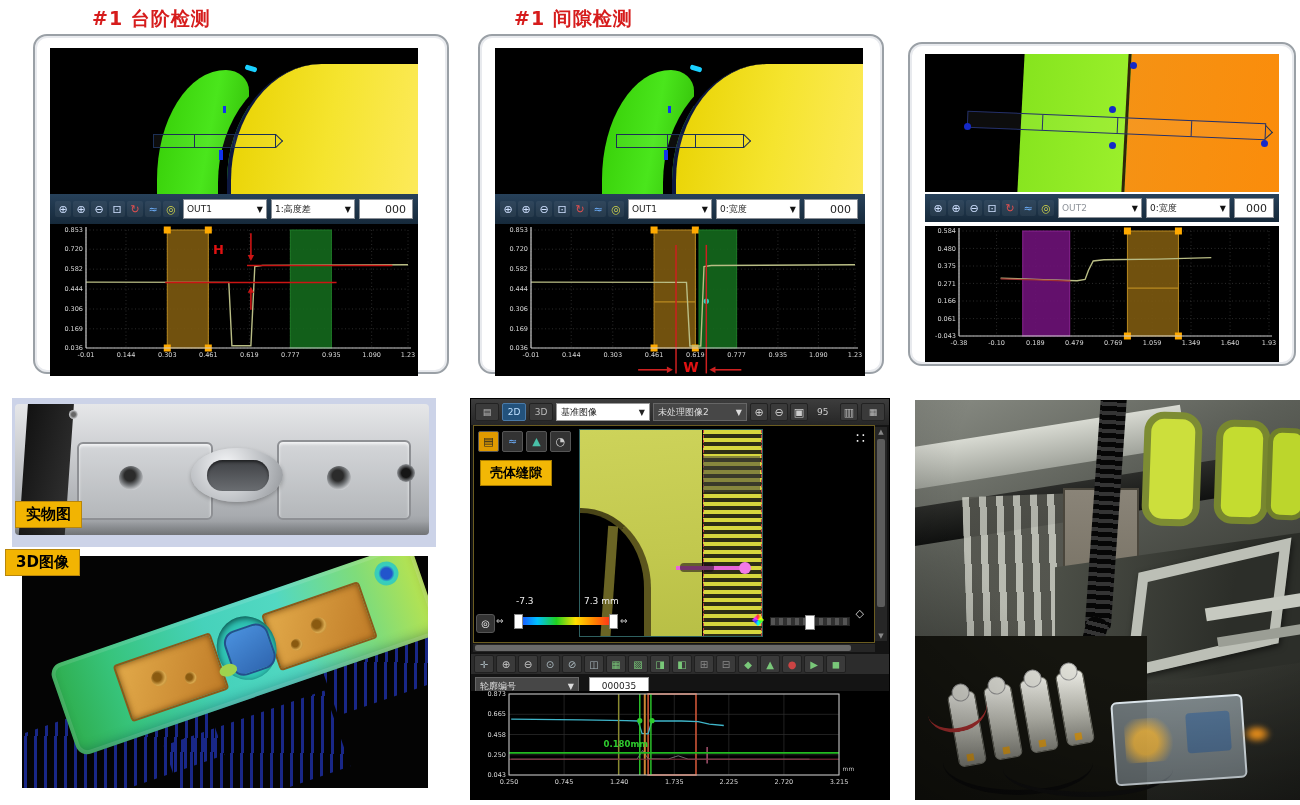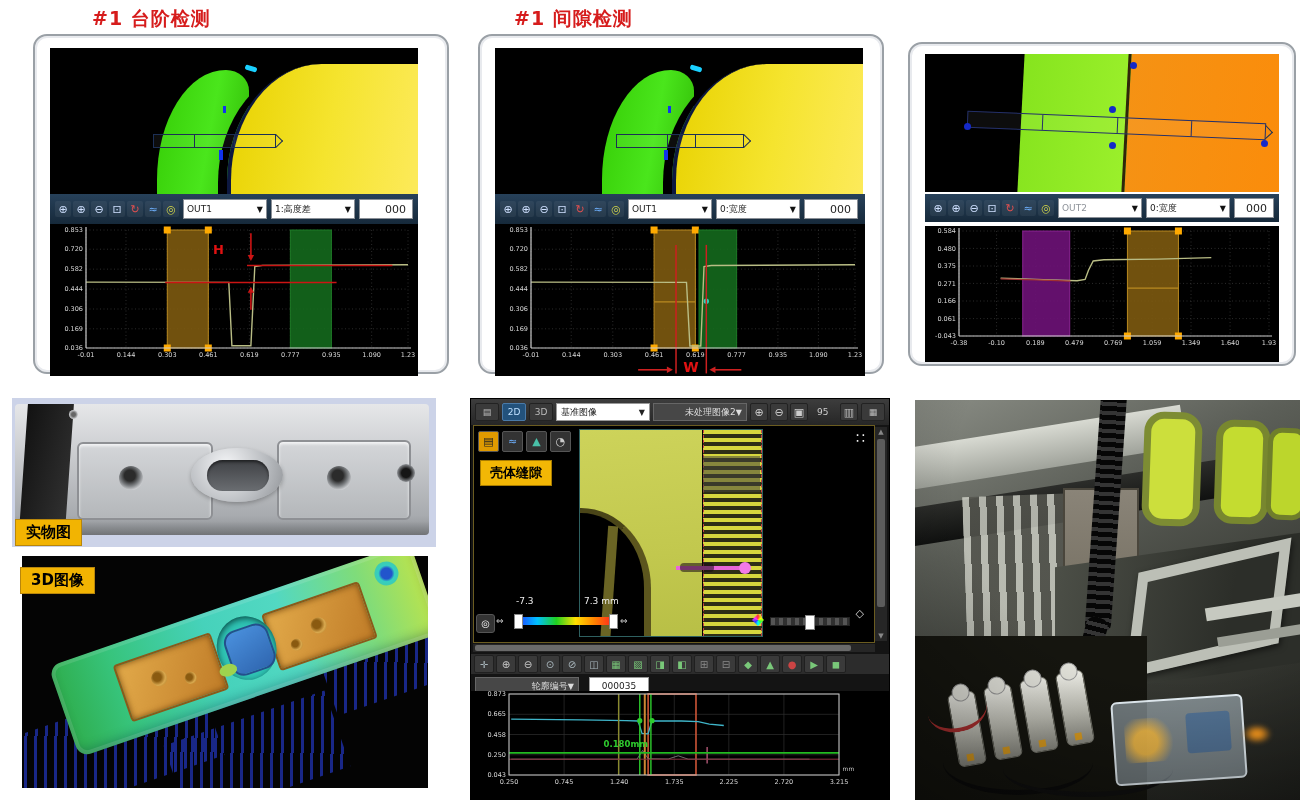--- a/index.html
+++ b/index.html
@@ -67,23 +67,23 @@
   .photo .p1{left:62px;top:38px;width:132px;height:74px;}
   .photo .p2{left:262px;top:36px;width:130px;height:76px;}
   .photo .screw{position:absolute;width:24px;height:24px;border-radius:50%;background:radial-gradient(circle at 45% 40%,#2b2b2b 28%,#7a7d80 52%,#d0d2d5 75%);}
   .photo .s1{left:104px;top:62px;} .photo .s2{left:312px;top:62px;}
   .photo .boss{position:absolute;left:176px;top:44px;width:92px;height:54px;border-radius:50%;
      background:radial-gradient(circle at 38% 32%,#f4f5f7,#b9bcc0 60%,#8e9195);box-shadow:0 2px 4px #00000040;}
   .photo .bossin{position:absolute;left:192px;top:56px;width:62px;height:31px;border-radius:16px;
      background:linear-gradient(180deg,#3f4145,#6f7control277 120%);background:linear-gradient(180deg,#3f4145,#6a6d71);box-shadow:inset 0 2px 3px #00000080;}
   .photo .hole-r{position:absolute;left:382px;top:60px;width:18px;height:18px;border-radius:50%;background:radial-gradient(#161616 35%,#8d9094 70%);}
   .photo .shade{position:absolute;left:0;right:0;bottom:0;height:14px;background:linear-gradient(transparent,#00000033);}
-  .ylab{position:absolute;background:#f2b402;color:#000;font-weight:bold;font-size:15px;padding:3px 10px;border:1px solid #b8860b;z-index:5;margin-top:18px;}
+  .ylab{position:absolute;background:#f2b402;color:#000;font-weight:bold;font-size:15px;padding:3px 10px;border:1px solid #b8860b;z-index:5;}
   .lab-phys{left:15px;top:501px;}
-  .lab-3d{left:20px;top:549px;}
+  .lab-3d{left:5px;top:549px;}
   .render3d{position:absolute;left:22px;top:556px;width:406px;height:232px;background:#040404;overflow:hidden;}
   .hs{position:absolute;background:repeating-linear-gradient(110deg,transparent 0 7px,#2236c0 7px 10px);opacity:.7;transform:rotate(-19deg);}
   .hs1{left:-6px;top:148px;width:200px;height:86px;}
   .hs2{left:150px;top:160px;width:170px;height:80px;}
   .hs3{left:298px;top:52px;width:112px;height:92px;}
   .bar3d{position:absolute;left:42px;top:108px;width:382px;height:96px;transform:rotate(-19deg);transform-origin:0 50%;
      border-radius:12px;background:linear-gradient(90deg,#2fae4e 0%,#37c47c 16%,#46d2bb 42%,#52d8c2 62%,#7fdc7a 84%,#b9e34e 100%);
      box-shadow:inset 0 0 0 4px rgba(255,255,255,0.12), inset 0 -6px 10px rgba(0,40,60,0.25);}
   .pad{position:absolute;top:21%;width:26%;height:58%;border:2px solid #8a5a1a;border-radius:4px;
      background:linear-gradient(120deg,#e2aa4a,#c07c28);box-shadow:inset 0 0 6px #7a4a10;}
@@ -92,21 +92,21 @@
   .recess{position:absolute;left:43%;top:16%;width:15.5%;height:66%;border-radius:50%;background:#2fc4b4;box-shadow:inset 0 2px 6px #0a4a46;}
   .blue-oval{position:absolute;left:45.2%;top:27%;width:11%;height:45%;border-radius:13px;background:linear-gradient(160deg,#4a90dd,#2f66b0);border:2px solid #244f8c;}
   .endcircle{position:absolute;left:88.5%;top:10%;width:24px;height:24px;border-radius:50%;background:radial-gradient(#2255cc 32%,#35cfc0 48%,#49c79d);}
   .dotpad{position:absolute;left:42%;top:58%;width:18px;height:12px;border-radius:50%;background:#9ed34e;}
 
   
   .inspector{position:absolute;left:470px;top:398px;width:420px;height:402px;background:#141414;overflow:hidden;border:1px solid #000;box-sizing:border-box;}
   .topbar{position:absolute;left:0;top:0;right:0;height:26px;background:linear-gradient(#3d3d3d,#262626);display:flex;align-items:center;gap:3px;padding:0 4px;box-sizing:border-box;}
   .tab{height:16px;min-width:18px;display:flex;align-items:center;justify-content:center;font-size:9px;color:#bbb;background:#3a3a3a;border:1px solid #222;border-radius:2px;padding:0 2px;}
   .tab.active{background:#23527c;color:#bfe0ff;border-color:#4a7aa8;}
-  .sel-dk{height:18px;background:#474747;border:1px solid #666;color:#ddd;display:flex;align-items:center;justify-content:flex-end;padding:0 4px;font-size:9px;box-sizing:border-box;}
+  .sel-dk{height:18px;background:#474747;border:1px solid #666;color:#ddd;display:flex;align-items:center;justify-content:space-between;padding:0 4px;font-size:9px;box-sizing:border-box;}
   .sel-wt{height:18px;background:#fff;border:1px solid #999;color:#222;display:flex;align-items:center;justify-content:space-between;padding:0 4px;font-size:9px;box-sizing:border-box;}
   .topbar .w92{width:94px;} 
   .tb-icons{display:flex;gap:2px;}
   .tb-icons .icon{background:#3a3a3a;color:#ccc;border:1px solid #222;}
   .zoomval{color:#ccc;font-size:9px;margin-left:6px;}
   .corner{margin-left:auto;}
   .canvas{position:absolute;left:2px;top:26px;width:402px;height:218px;background:#000;border:1px solid #6b5c20;box-sizing:border-box;overflow:hidden;}
   .view-icons{position:absolute;left:4px;top:5px;display:flex;gap:3px;}
   .view-icons .icon{width:19px;height:19px;background:#333;border:1px solid #555;color:#9cf;}
   .view-icons .icon:first-child{background:#e09a00;color:#222;}

